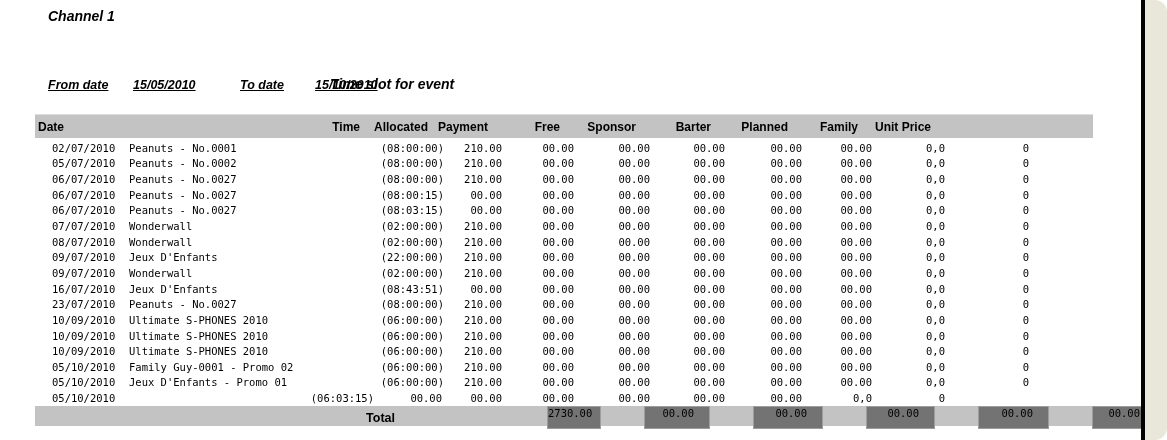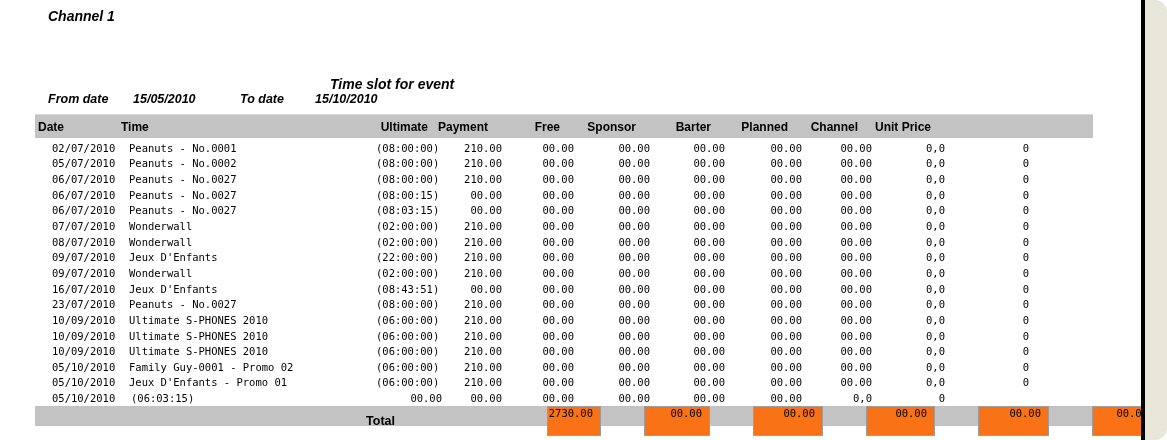--- a/index.html
+++ b/index.html
@@ -13,21 +13,21 @@
   }
   .channel-title{
     position:absolute; left:48px; top:8px;
     font:italic bold 14px "Liberation Sans", sans-serif;
   }
   .report-title{
     position:absolute; left:330px; top:39px;
     font:italic bold 14px "Liberation Sans", sans-serif;
     margin-top:37px;
   }
-  .dr{position:absolute; top:92px; font:italic bold 12.5px "Liberation Sans", sans-serif; white-space:nowrap;}
+  .dr{position:absolute; top:78px; font:italic bold 12.5px "Liberation Sans", sans-serif; white-space:nowrap;text-decoration:underline;}
   .from-label{left:48px;}
   .from-value{left:133px;}
   .to-label{left:240px;text-align:center;}
   .to-value{left:315px;}
 
   .thead{
     position:absolute; left:35px; top:114px; width:1058px; height:23px;
     display:grid; grid-template-columns:var(--cols); align-items:center;
     font:bold 12px "Liberation Sans", sans-serif;
     border-top:1px solid #dcdcdc;
@@ -35,63 +35,63 @@
   .tbody{position:absolute; left:35px; top:140px; width:1058px;}
   .trow{
     display:grid; grid-template-columns:var(--cols); align-items:center;
     height:15.65px;
     font:normal 10.5px "DejaVu Sans Mono", monospace;
     white-space:nowrap;
     margin-left:14px;
   }
   .c0{padding-left:3px; text-align:left;}
   .c1{text-align:left;}
-  .c2{padding-left:2px; text-align:left;}
+  .c2{padding-left:2px; text-align:right;}
   .c3,.c4,.c5,.c6,.c7,.c8,.c9,.c10{text-align:right; padding-right:2px;}
   .hc.c2{padding-left:6px;}
 
   .totalrow{
     position:absolute; left:35px; top:406px; width:1058px; height:20px;
     display:grid; grid-template-columns:var(--cols); align-items:center;
   }
   .total-label{
     grid-column:2; text-align:right; padding-right:2px;
     font:bold 12.5px "Liberation Sans", sans-serif;
   }
   .tbox{
-    background:#f97316; border:1px solid #9d9d9d; box-sizing:border-box;
-    height:30px; line-height:15px; margin-left:6px;
-    text-align:right; padding-right:7px;
+    background:#737373; border:1px solid #9d9d9d; box-sizing:border-box;
+    height:23px; line-height:15px; margin-left:6px;
+    text-align:right; padding-right:15px;
     font:normal 10.5px "DejaVu Sans Mono", monospace;
   }
   .page-edge-line{position:absolute; left:1141px; top:0; width:4px; height:440px;}
   .page-margin{position:absolute; left:1145px; top:0; width:22px; height:440px;}
 </style>
 </head>
 <body>
 
 <div class="page" style="background: rgb(255, 255, 255); border-radius: 12px;">
   <div class="channel-title">Channel 1</div>
   <div class="report-title">Time slot for event</div>
 
   <span class="dr from-label">From date</span>
   <span class="dr from-value">15/05/2010</span>
   <span class="dr to-label">To date</span>
   <span class="dr to-value">15/10/2010</span>
 
   <div class="thead" id="thead" style="background: rgb(195, 195, 195);">
       <div class="hc c0">Date</div>
       <div class="hc c2">Time</div>
-      <div class="hc c3">Ultimate</div>
+      <div class="hc c3">Allocated</div>
       <div class="hc c4">Payment</div>
       <div class="hc c5">Free</div>
       <div class="hc c6">Sponsor</div>
       <div class="hc c7">Barter</div>
       <div class="hc c8">Planned</div>
-      <div class="hc c9">Channel</div>
+      <div class="hc c9">Family</div>
       <div class="hc c10">Unit Price</div>
     </div>
   <div class="tbody" id="tbody">
       <div class="trow">
         <div class="tc c0">02/07/2010</div>
         <div class="tc c1">Peanuts - No.0001</div>
         <div class="tc c2">(08:00:00)</div>
         <div class="tc c3">210.00</div>
         <div class="tc c4">00.00</div>
         <div class="tc c5">00.00</div>

